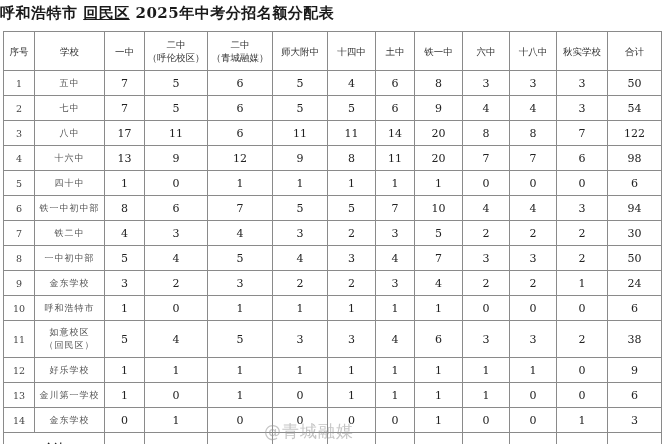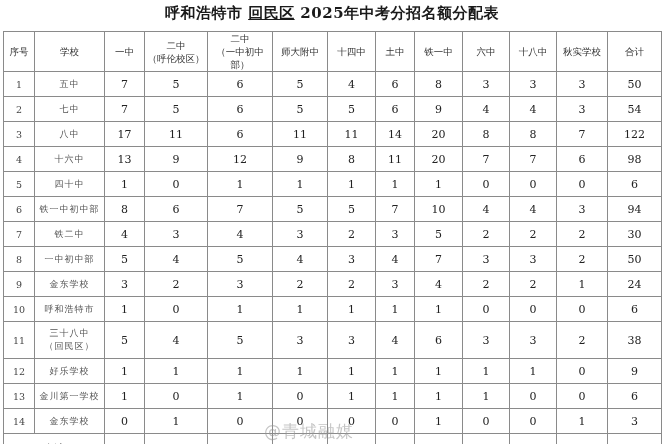--- a/index.html
+++ b/index.html
@@ -1,17 +1,17 @@
 <!DOCTYPE html>
 <html><head>
 <meta charset="utf-8">
 <style>
   html, body { margin:0; padding:0; background:#ffffff; }
   body { width:664px; height:444px; position:relative; overflow:hidden; font-family:"DejaVu Serif", "Liberation Serif", serif; color:#222; }
-  .title { position:absolute; top:4px; left:0; width:664px; text-align:center; font-size:15px; font-weight:bold; letter-spacing:0.5px; color:#1a1a1a; }
+  .title { position:absolute; top:4px; left:0; width:664px; text-align:left; font-size:15px; font-weight:bold; letter-spacing:0.5px; color:#1a1a1a; }
   .title .ul { text-decoration:underline; }
   table { position:absolute; top:31px; left:3px; border-collapse:collapse; table-layout:fixed; width:658px; }
   td, th { border:1px solid #8a8a8a; text-align:center; vertical-align:middle; padding:0; font-size:11px; font-weight:normal; }
   th { height:38px; font-family:"DejaVu Sans", "Liberation Sans", sans-serif; font-size:9.5px; line-height:13px; color:#333; }
   td { height:24px; font-size:11px; }
   td.school { font-family:Liberation Serif, serif; font-size:9px; color:#555; letter-spacing:1px; }
   td.idx { font-size:9.5px; color:#444; }
   tr.tall td { height:36px; }
   tr.total td { height:30px; font-weight:bold; font-size:11px; }
   tr.total td.label { font-family:"DejaVu Sans", "Liberation Sans", sans-serif; font-size:10px; }
@@ -52,21 +52,21 @@
         </th>
         <th>
           <div>一中</div>
         </th>
         <th>
           <div>二中</div>
           <div>（呼伦校区）</div>
         </th>
         <th>
           <div>二中</div>
-          <div>（一中初中部）</div>
+          <div>（青城融媒）</div>
         </th>
         <th>
           <div>师大附中</div>
         </th>
         <th>
           <div>十四中</div>
         </th>
         <th>
           <div>土中</div>
         </th>
@@ -254,21 +254,21 @@
         <td>1</td>
         <td>1</td>
         <td>0</td>
         <td>0</td>
         <td>0</td>
         <td>6</td>
       </tr>
       <tr class="tall">
         <td class="idx">11</td>
         <td class="school">
-          <div>三十八中</div>
+          <div>如意校区</div>
           <div>（回民区）</div>
         </td>
         <td>5</td>
         <td>4</td>
         <td>5</td>
         <td>3</td>
         <td>3</td>
         <td>4</td>
         <td>6</td>
         <td>3</td>

